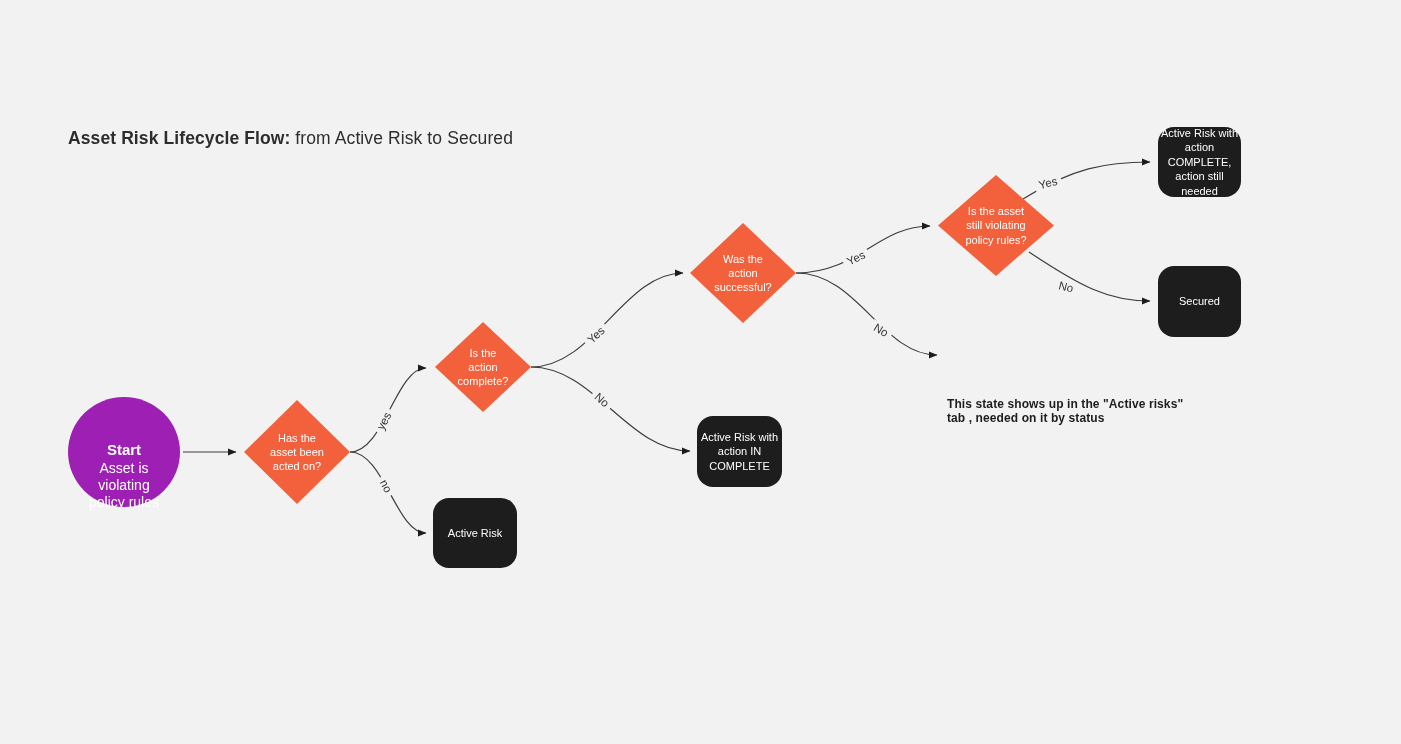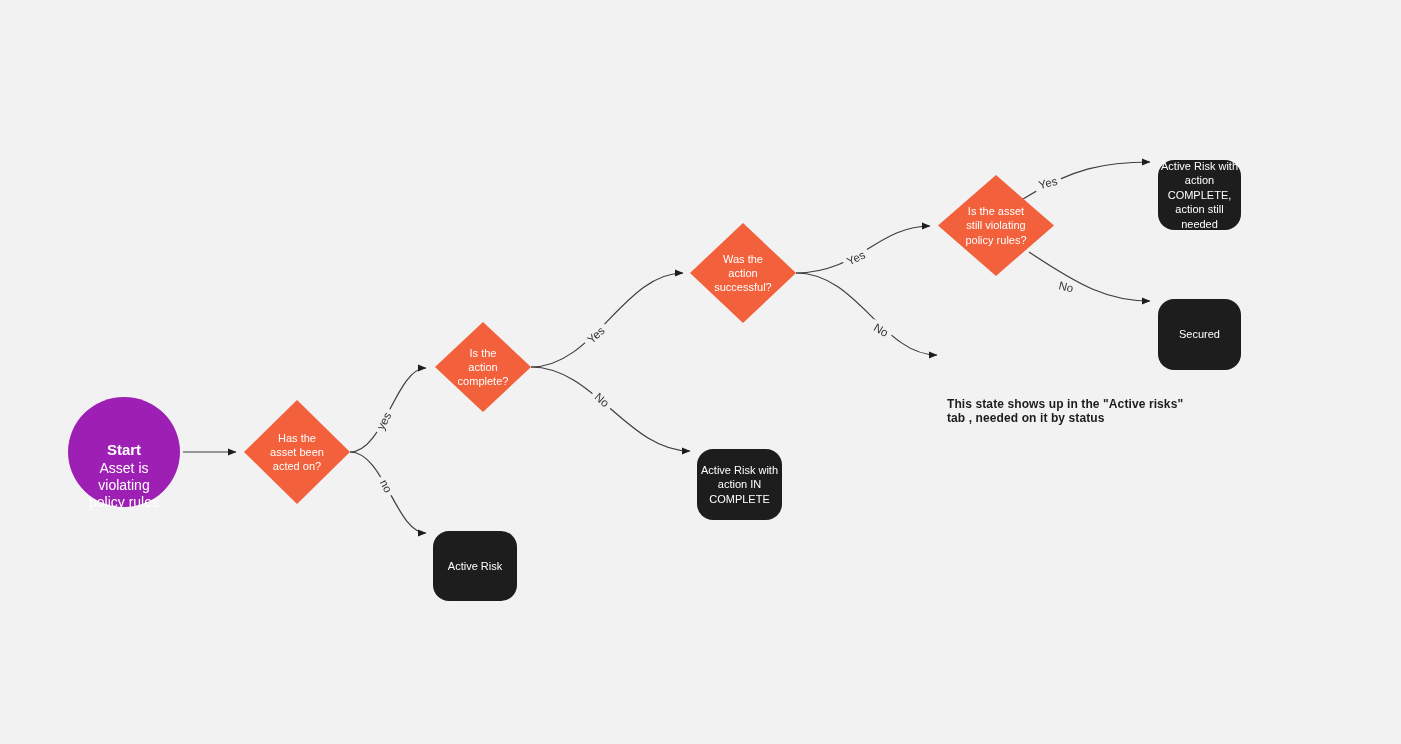--- a/index.html
+++ b/index.html
@@ -55,21 +55,20 @@
     clip-path: polygon(50% 0, 100% 50%, 50% 100%, 0 50%);
     font-size: 11px;
     line-height: 1.3;
   }
   .diamond-node .dlabel { display: inline-block; }
   .rect-node {
     border-radius: 16px;
     font-size: 11px;
     line-height: 1.32;
     padding: 6px 2px;
-    margin-top: 33px;
   }
   .rect-node .rlabel { display: inline-block; }
   .edge-label {
     position: absolute;
     font-size: 11.5px;
     color: #333333;
     background: #f2f2f2;
     padding: 0 4px;
     white-space: nowrap;
   }
@@ -82,20 +81,23 @@
     line-height: 13.5px;
     color: #1d1d1d;
     letter-spacing: 0.1px;
   }
 </style>
 </head>
 <body>
 
 <div class="canvas">
 
+  <div class="page-title">
+    <span class="bold">Asset Risk Lifecycle Flow:</span><span> from Active Risk to Secured</span>
+  </div>
 
   <svg class="edges-svg" viewBox="0 0 1401 744">
     <defs>
       <marker id="arrow" viewBox="0 0 10 10" refX="9" refY="5" markerWidth="7.5" markerHeight="7.5" orient="auto-start-reverse">
         <path d="M0,1.2 L9.5,5 L0,8.8 z" fill="#1d1d1d"></path>
       </marker>
     </defs>
     <g fill="none" stroke-width="1.2">
       <path d="M183,452 L236,452" marker-end="url(#arrow)" stroke="#3d3d3d"></path>
       <path d="M350,452 C384,452 396,368 426,368" marker-end="url(#arrow)" stroke="#3d3d3d"></path>

